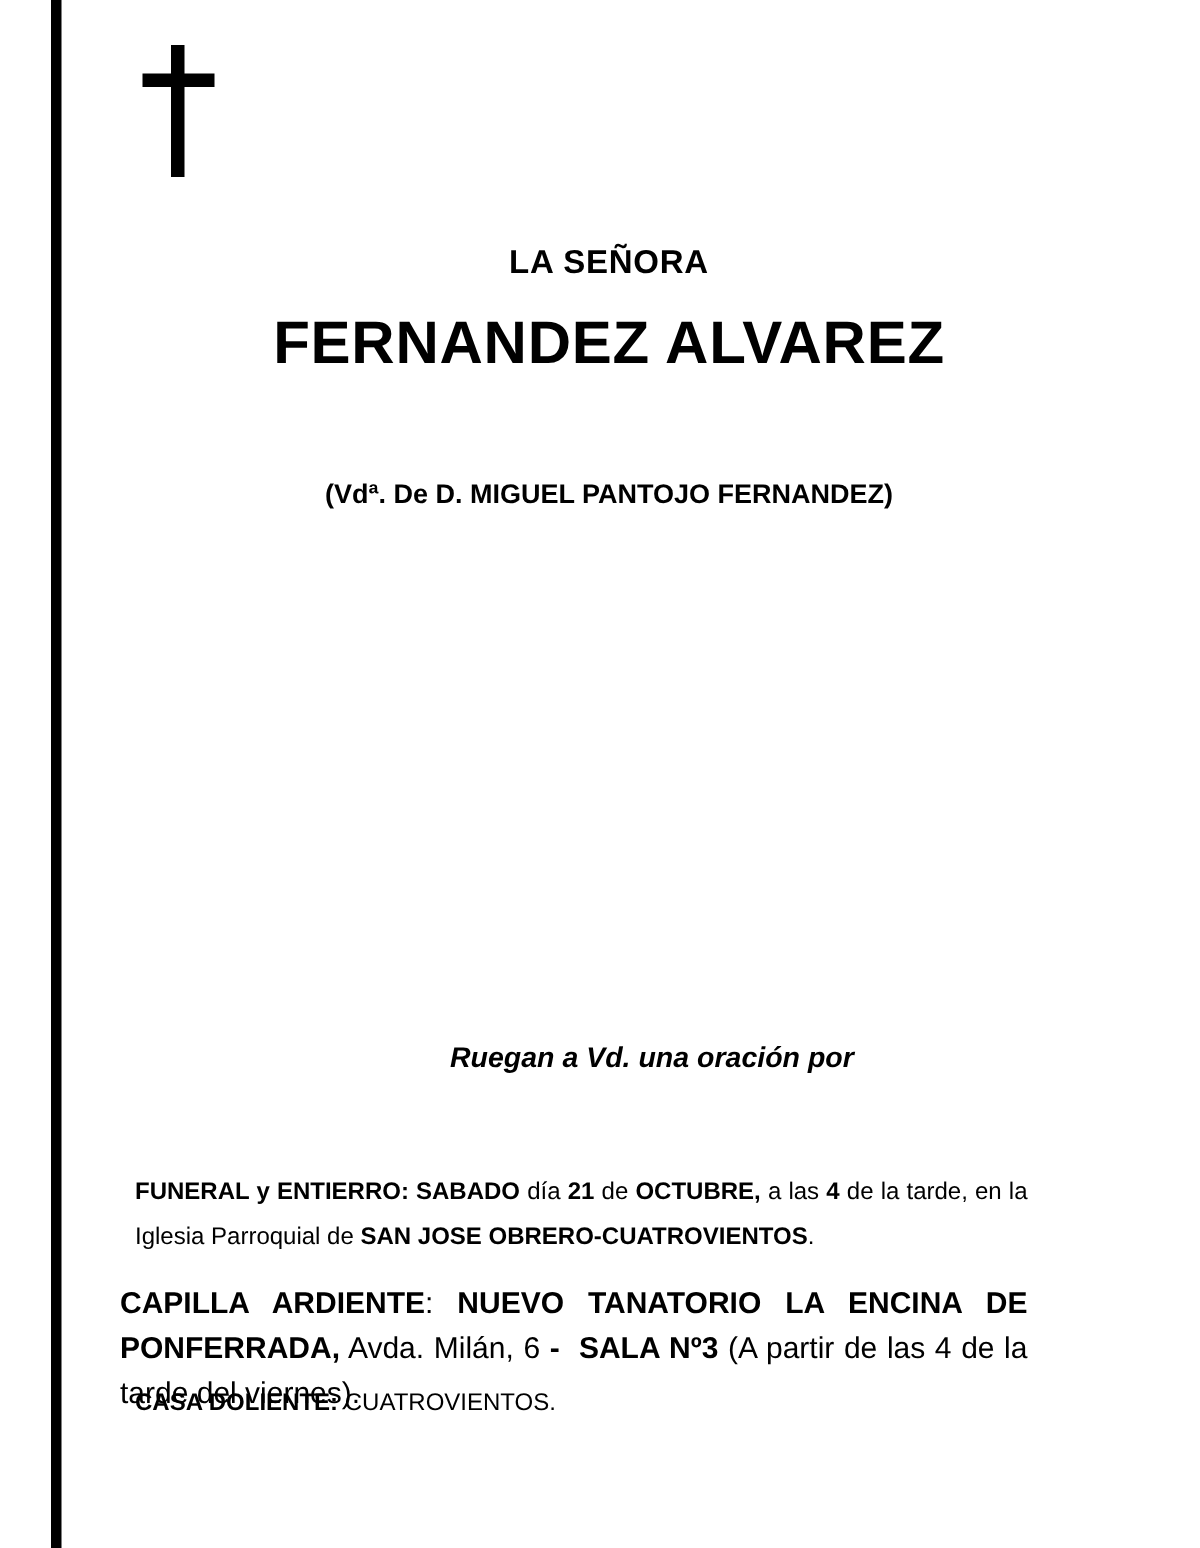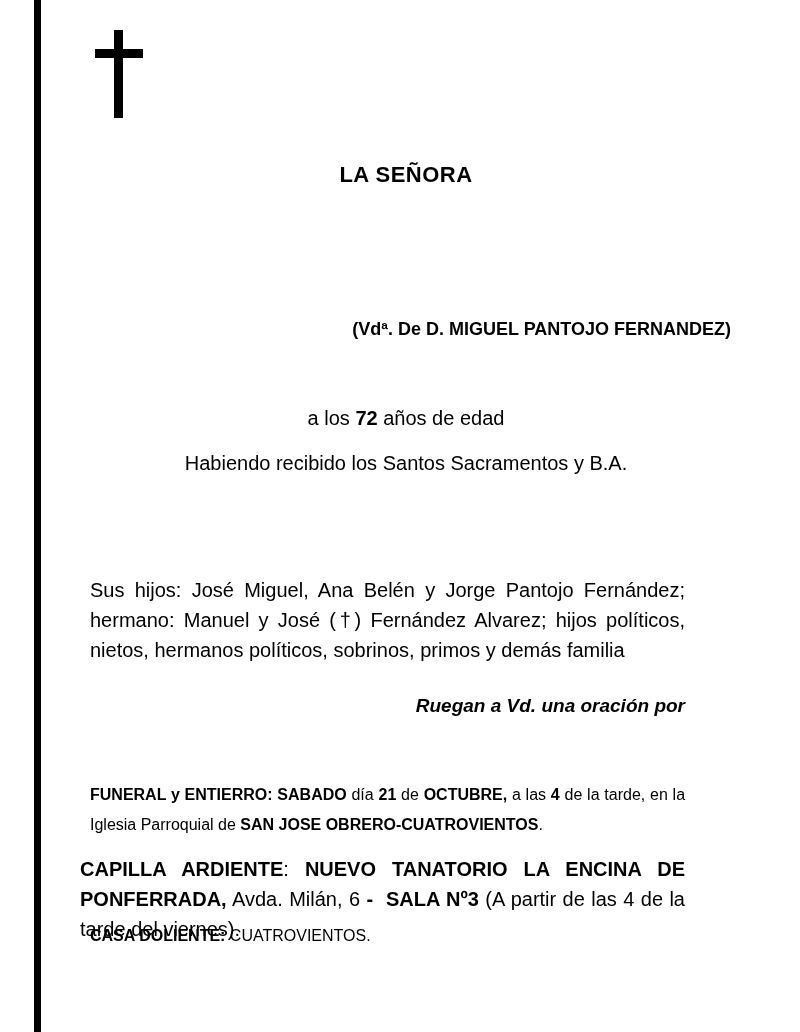--- a/index.html
+++ b/index.html
@@ -67,21 +67,20 @@
     top: 206px;
     font-size: 40px;
     font-weight: bold;
     line-height: 46px;
     letter-spacing: 0.5px;
   }
   .widow-note {
     top: 319px;
     font-size: 18px;
     font-weight: bold;
-    text-align: right;
   }
   .death-line    { top: 363px; font-size: 20px; }
   .age-line      { top: 407px; font-size: 20px; }
   .sacraments    { top: 452px; font-size: 20px; }
   .dep-line {
     top: 519px;
     font-size: 24px;
     font-weight: bold;
     word-spacing: 18px;
   }
@@ -94,21 +93,21 @@
     text-align: justify;
   }
   .prayer-note {
     top: 694px;
     left: 300px;
     right: 55px;
     font-size: 19px;
     font-weight: bold;
     font-style: italic;
     line-height: 23px;
-    text-align: right;
+    text-align: left;
   }
   .funeral-paragraph {
     top: 780px;
     left: 90px;
     right: 55px;
     font-size: 16px;
     line-height: 30px;
     text-align: justify;
   }
   .chapel-paragraph {
@@ -135,31 +134,29 @@
   <div class="vbar right"></div>
 
   <div class="cross">
     <div class="stem"></div>
     <div class="arm"></div>
   </div>
 
   <div class="block centered honorific">LA SEÑORA</div>
 
   <div class="block centered deceased-name">
+    <div>FERNANDEZ ALVAREZ</div>
   </div>
 
   <div class="block centered widow-note">(Vdª. De D. MIGUEL PANTOJO FERNANDEZ)</div>
 
 
-  <div class="block centered age-line"><span>a los </span><span class="b">72</span><span> años de edad</span></div>
-
-  <div class="block centered sacraments">Habiendo recibido los Santos Sacramentos y B.A.</div>
 
 
-  <div class="block family-paragraph">Sus hijos: José Miguel, Ana Belén y Jorge Pantojo Fernández; hermano: Manuel y José (†) Fernández Alvarez; hijos políticos, nietos, hermanos políticos, sobrinos, primos y demás familia</div>
+
 
   <div class="block prayer-note">
     <div>Ruegan a Vd. una oración por</div>
   </div>
 
   <div class="block funeral-paragraph"><span class="b">FUNERAL y ENTIERRO: SABADO</span><span> día </span><span class="b">21</span><span> de </span><span class="b">OCTUBRE,</span><span> a las </span><span class="b">4</span><span> de la tarde, en la Iglesia Parroquial de </span><span class="b">SAN JOSE OBRERO-CUATROVIENTOS</span><span>.</span></div>
 
   <div class="block chapel-paragraph"><span class="b">CAPILLA ARDIENTE</span><span>: </span><span class="b">NUEVO TANATORIO LA ENCINA DE PONFERRADA,</span><span> Avda. Milán, 6 </span><span class="b">-</span><span> &nbsp;</span><span class="b">SALA Nº3</span><span> (A partir de las 4 de la tarde del viernes).</span></div>
 
   <div class="block mourning-house"><span class="b">CASA DOLIENTE:</span><span> CUATROVIENTOS.</span></div>

